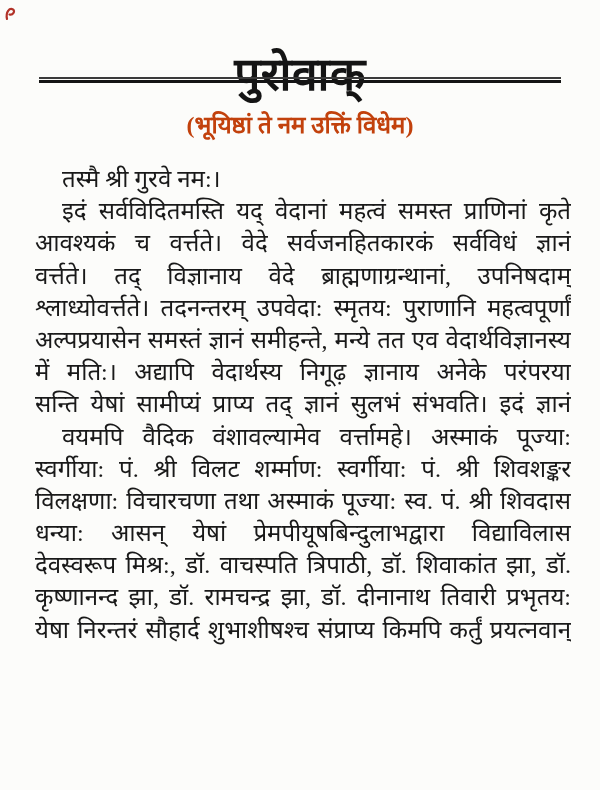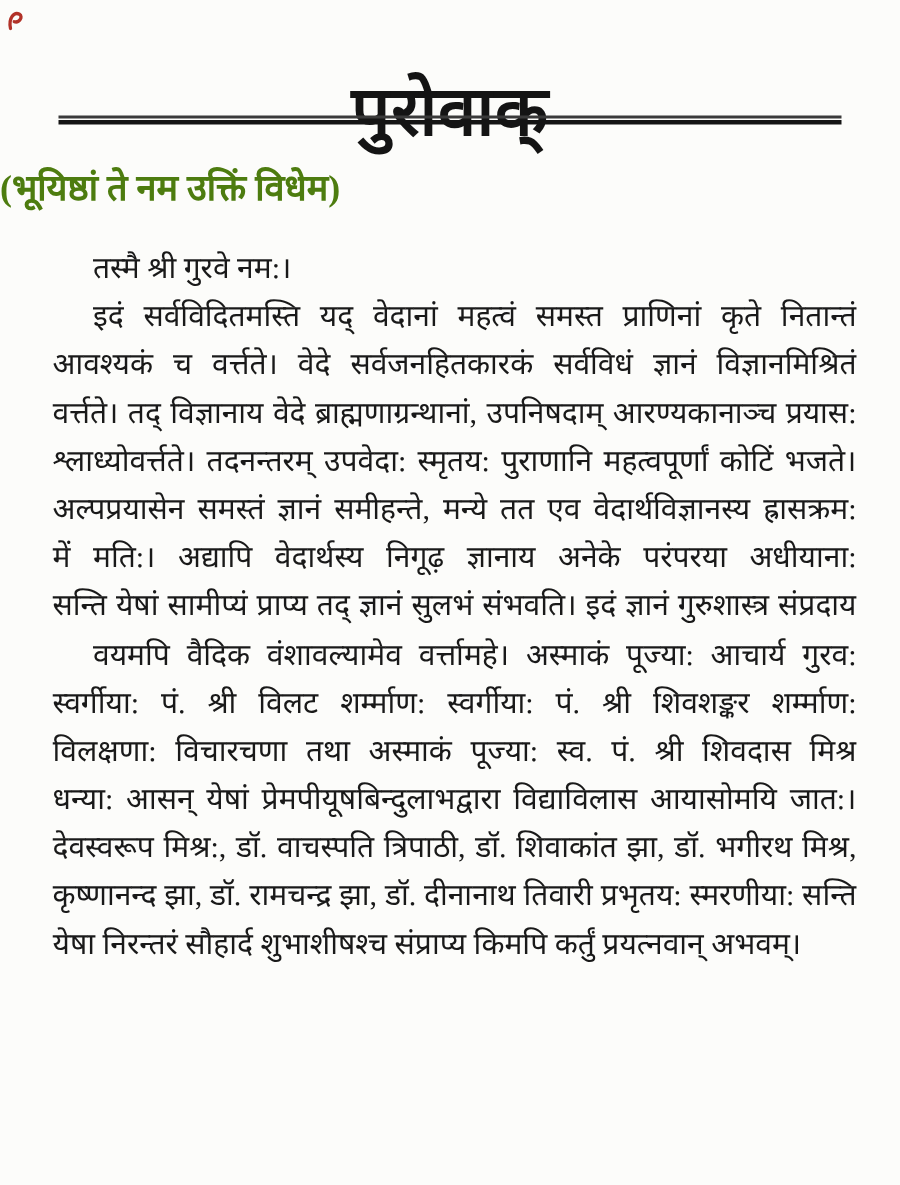--- a/index.html
+++ b/index.html
@@ -34,31 +34,31 @@
     left: 39px;
     width: 522px;
   }
   .rule .thin  { height: 2px; background: #3a3a3a; }
   .rule .thick { height: 3px; background: #141414; margin-top: 1px; }
   .subtitle {
     position: absolute;
     top: 107px;
     left: 0;
     width: 100%;
-    text-align: left;
+    text-align: center;
     font-size: 24px;
     font-weight: bold;
-    color: #4d7c0f;
+    color: #c2410c;
   }
   .body-text {
     position: absolute;
     top: 163px;
     left: 35px;
     right: 29px;
-    font-size: 20px;
+    font-size: 24px;
     font-weight: 500;
   }
   .line {
     height: 32.2px;
     line-height: 32.2px;
     text-align: justify;
     text-align-last: justify;
     overflow: hidden;
     white-space: normal;
   }

